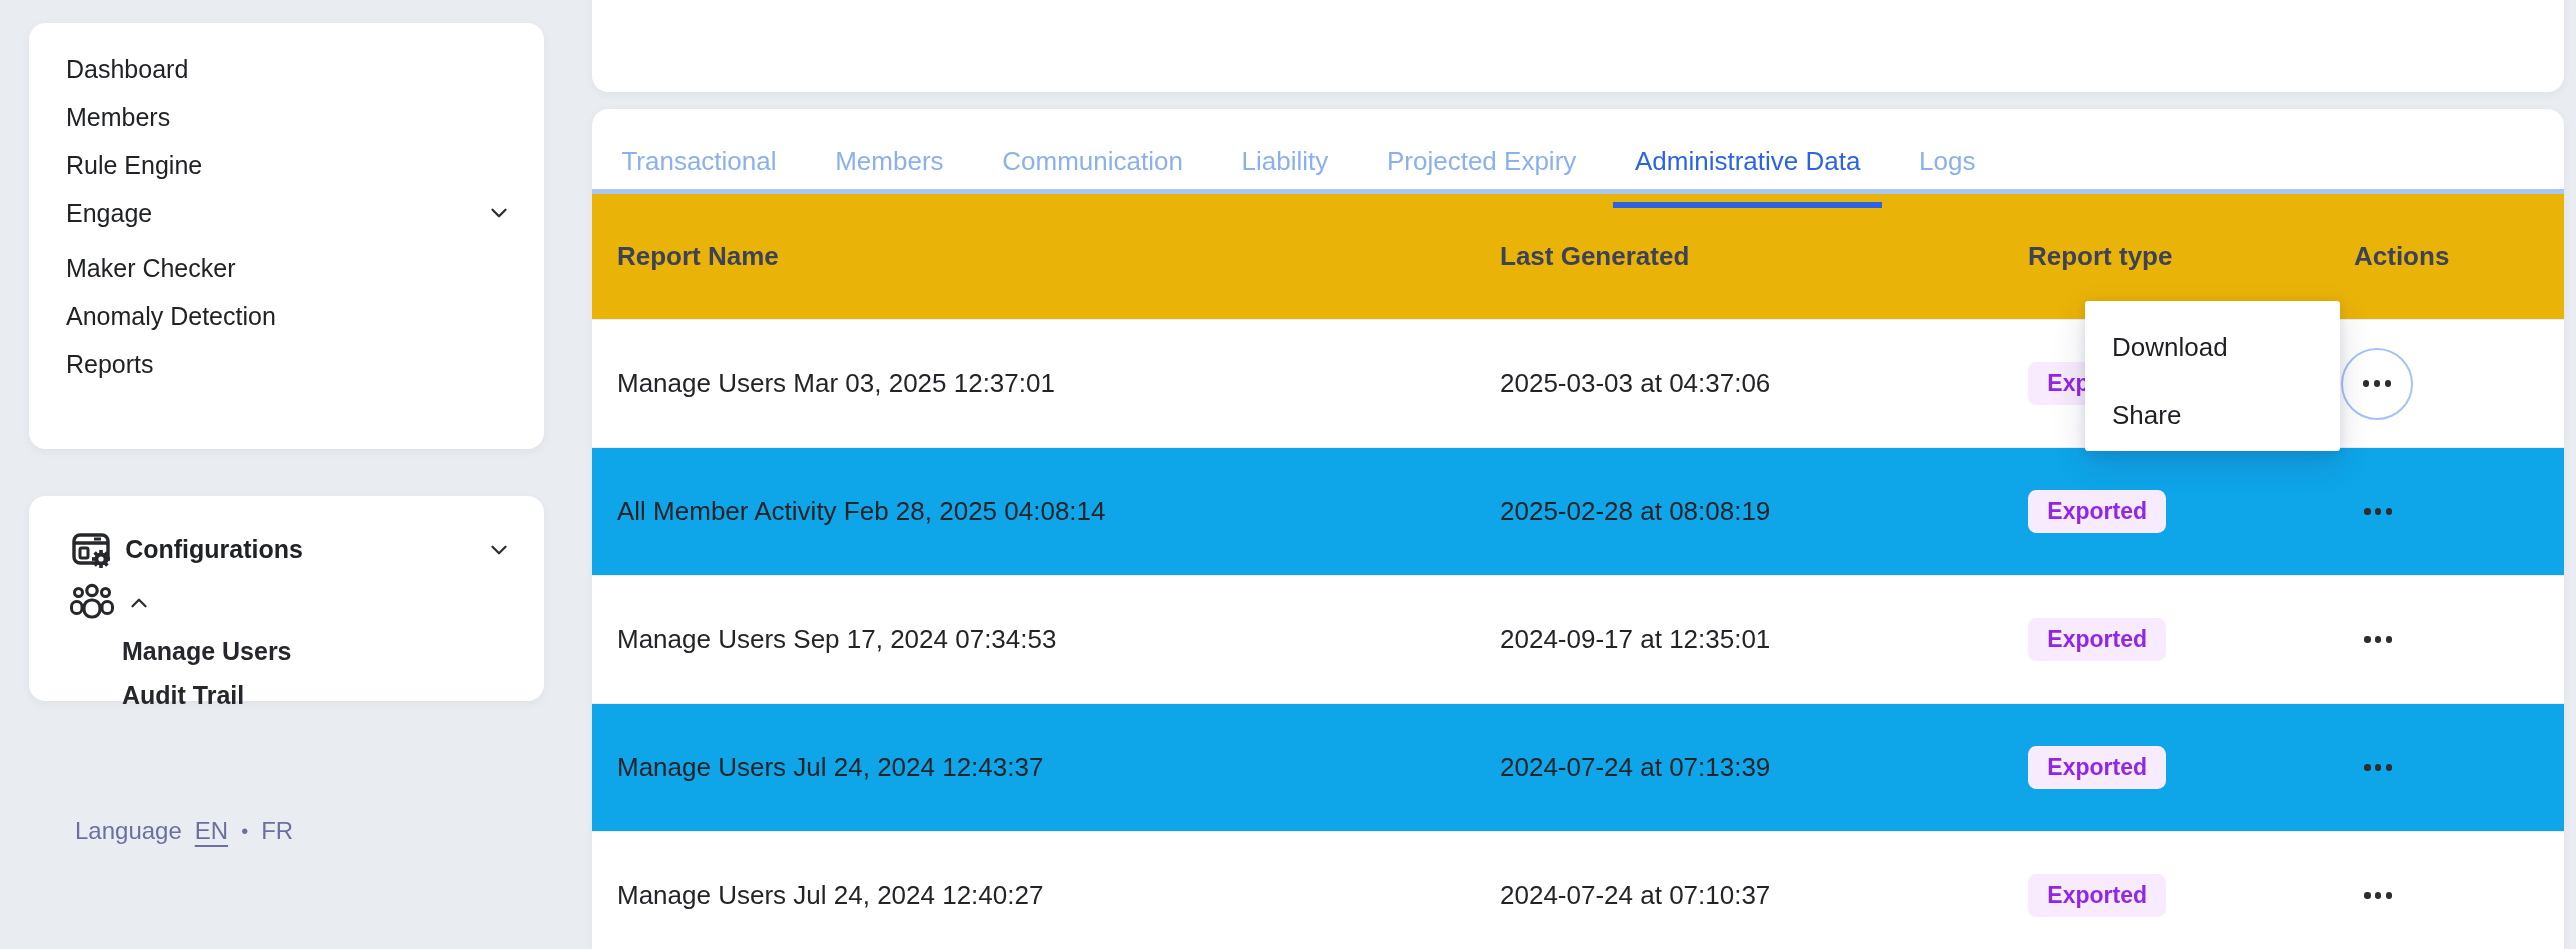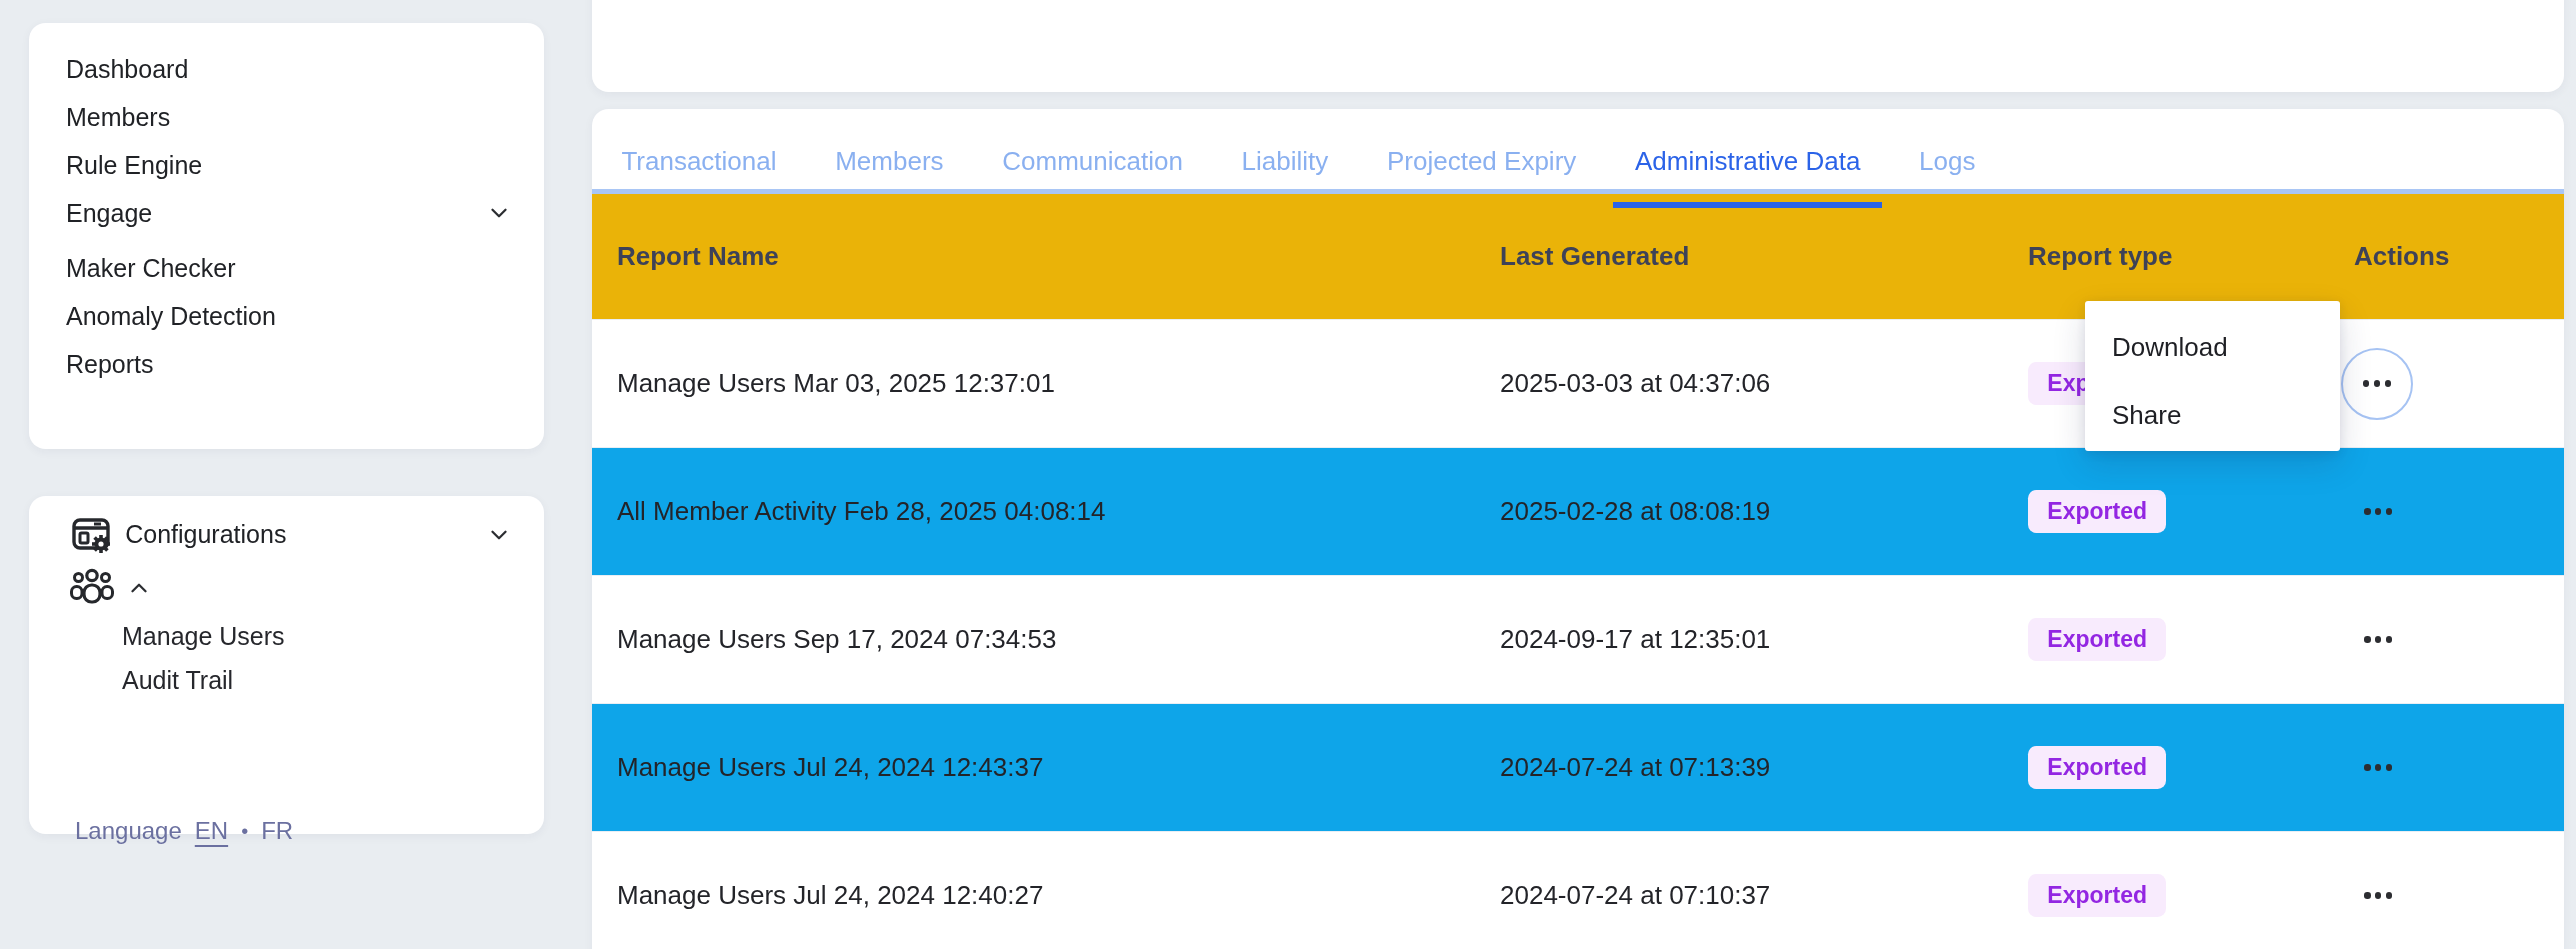--- a/index.html
+++ b/index.html
@@ -15,21 +15,21 @@
   
   .nav-card-main { position:absolute; left:29px; top:23px; width:515px; height:426px; padding-top:22px; }
   .nav-item {
     height:48px; display:flex; align-items:center; justify-content:space-between;
     padding:0 31px 0 37px; font-size:25px; color:#202226; cursor:pointer;text-align:right;
   }
   .nav-item.gap-top { margin-top:7.4px; }
   .chev { width:28px; height:28px; flex:0 0 auto; }
   .chev path { fill:none; stroke:#2b2d31; stroke-width:2.4px; stroke-linecap:round; stroke-linejoin:round; }
 
-  .nav-card-config { position:absolute; left:29px; top:496px; width:515px; height:338px; padding-top:12px; }
+  .nav-card-config { position:absolute; left:29px; top:496px; width:515px; height:205px; padding-top:27px;font-weight:bold; }
   .nav-item2 {
     height:53px; display:flex; align-items:center; padding:0 31px 0 39px;
     font-size:25px; color:#202226; cursor:pointer;
   }
   .nav-item2 .ico { width:48px; height:48px; flex:0 0 auto; margin-right:9.2px; }
   .nav-item2 .lbl { flex:1 1 auto; }
   .sub-item {
     height:44px; display:flex; align-items:center; padding-left:93px;
     font-size:25px; color:#26272c; cursor:pointer;
   }

